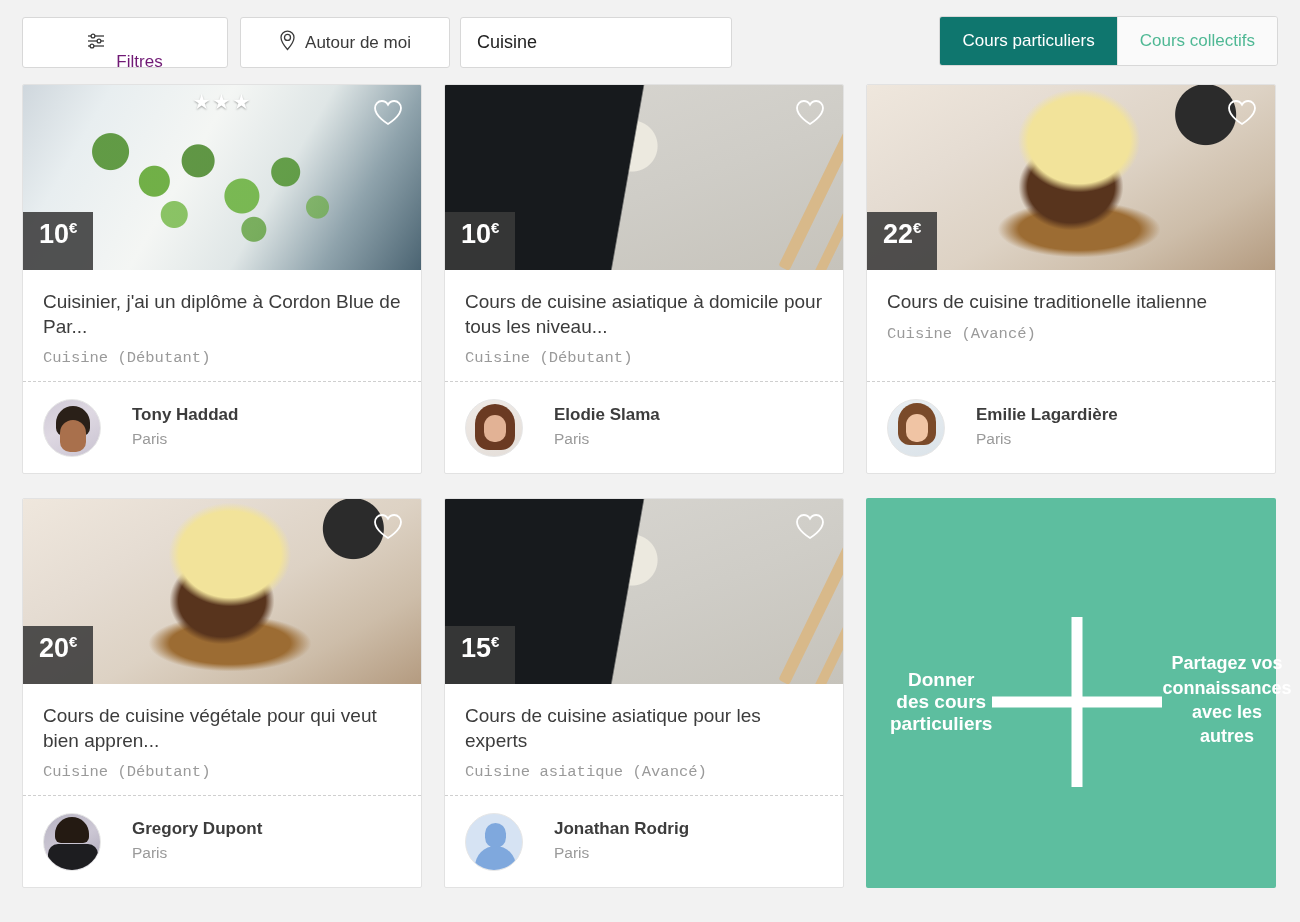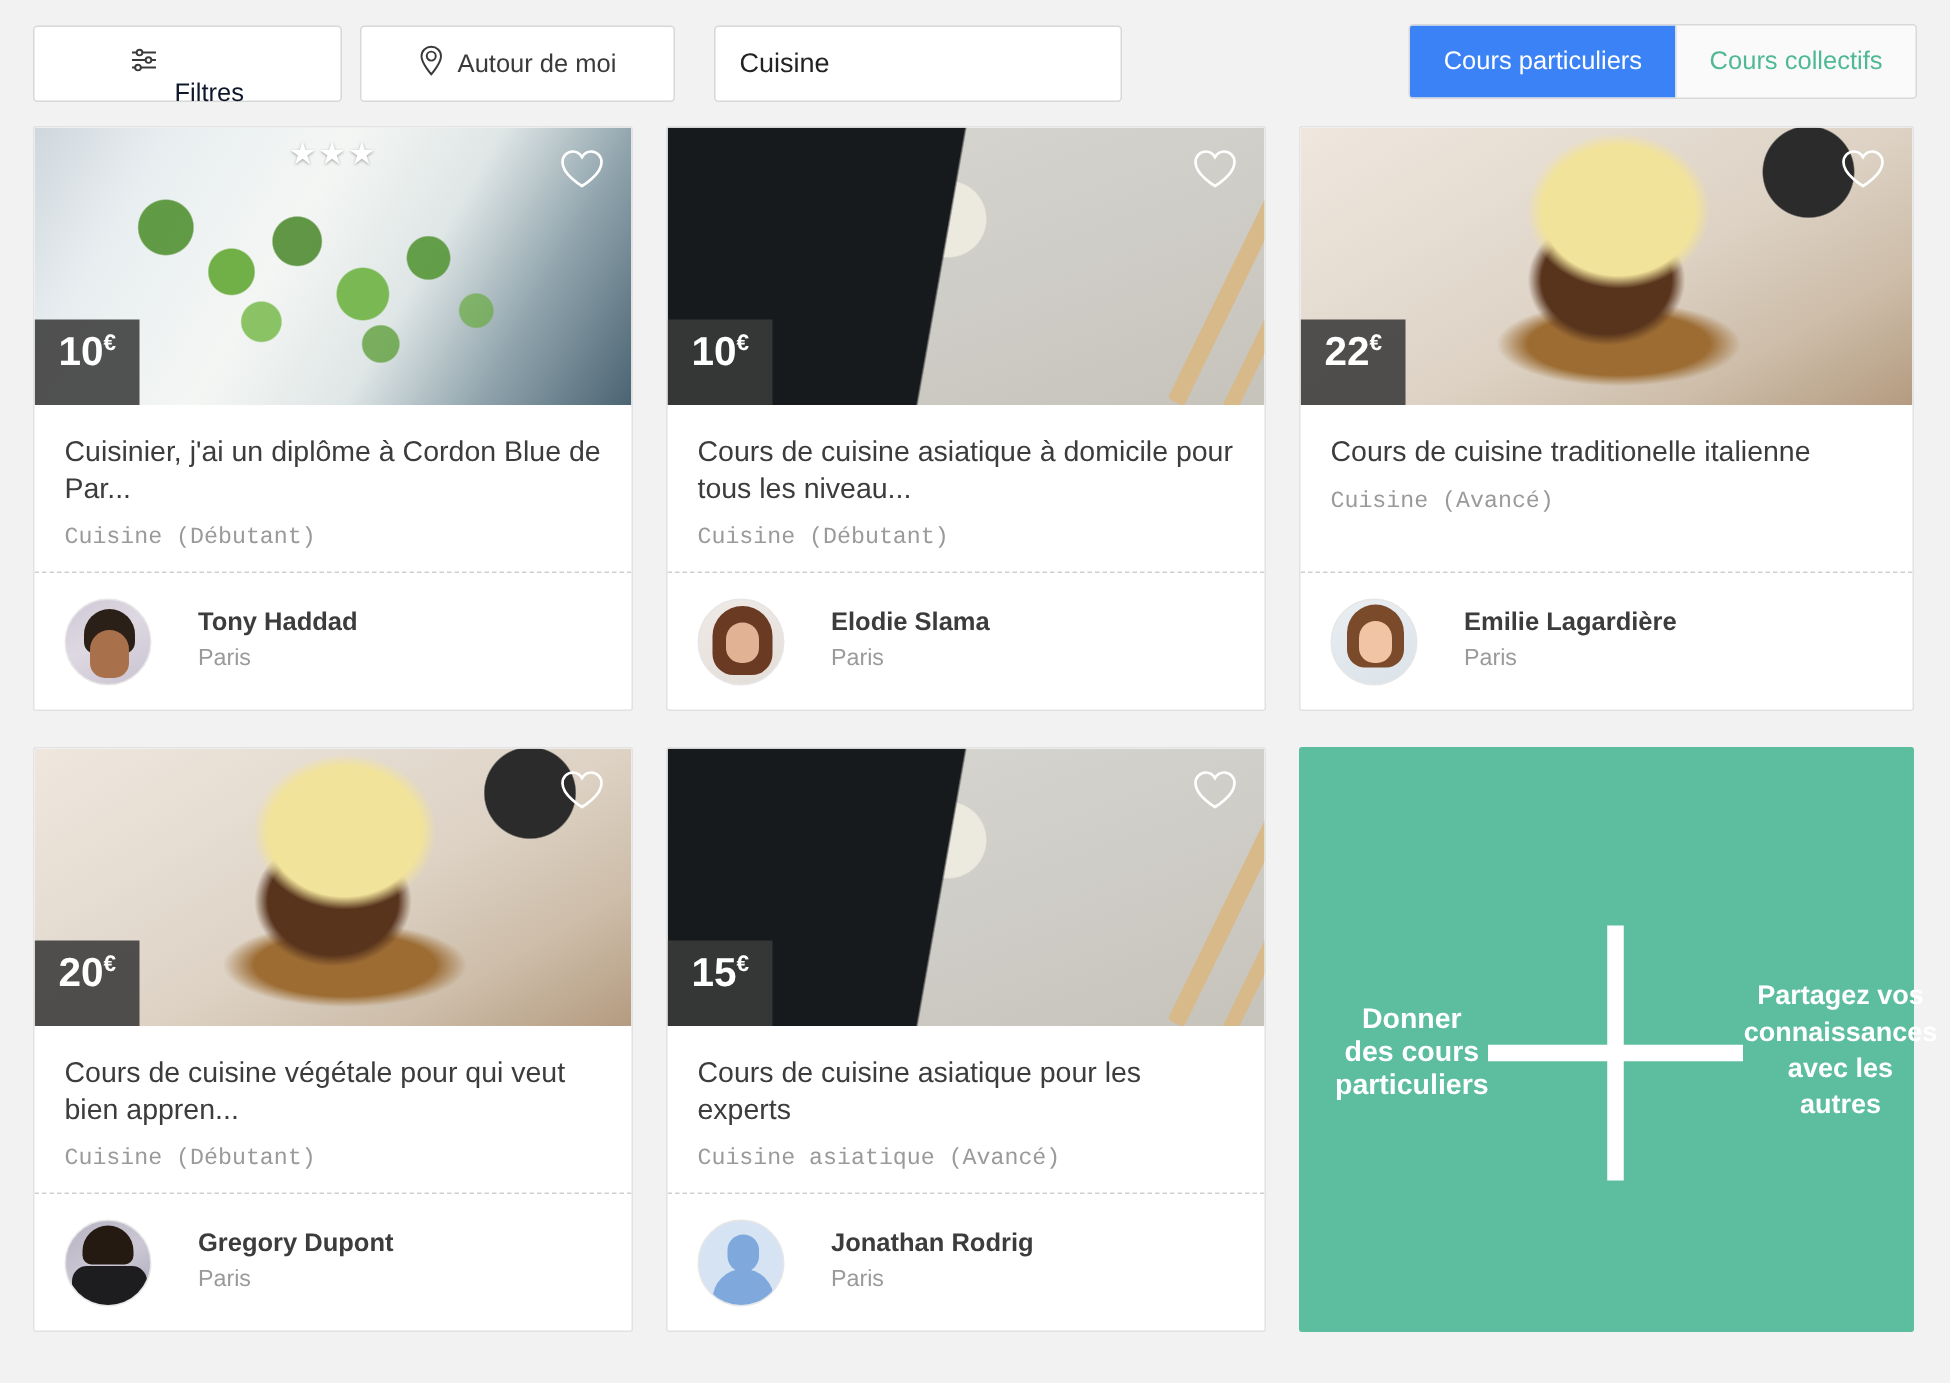--- a/index.html
+++ b/index.html
@@ -16,52 +16,52 @@
     width: 1300px; height: 84px;
     display: flex; align-items: flex-start;
   }
   .filterbtn {
     position: absolute; top: 17px; left: 22px;
     width: 206px; height: 51px;
     background: #fff; border: 1px solid #d8d8d8; border-radius: 3px;
     display: flex; align-items: center; justify-content: center;
     gap: 10px; cursor: pointer;
   }
-  .filterbtn .lbl { font-size: 17px; color: #0f172a; margin-top: 38px; }
+  .filterbtn .lbl { font-size: 17px; color: #701a75; margin-top: 38px; }
   .nearbtn {
     position: absolute; top: 17px; left: 240px;
     width: 210px; height: 51px;
     background: #fff; border: 1px solid #d8d8d8; border-radius: 3px;
     display: flex; align-items: center; justify-content: center;
     gap: 9px; cursor: pointer;
   }
   .nearbtn .lbl { font-size: 17px; color: #3a3a3a; }
   .searchbox {
-    position: absolute; top: 17px; left: 476px;
+    position: absolute; top: 17px; left: 460px;
     width: 272px; height: 51px;
     background: #fff; border: 1px solid #d8d8d8; border-radius: 3px;
     display: flex; align-items: center; padding: 0 16px;
   }
   .searchbox input {
     border: 0; outline: 0; width: 100%;
     font-family: "Liberation Sans", sans-serif;
     font-size: 18px; color: #222; background: transparent;
   }
 
   .toggle {
     position: absolute; top: 16px; right: 22px;
     height: 50px; display: flex;
     border-radius: 3px; overflow: hidden;
     border: 1px solid #d8d8d8;
   }
   .toggle .seg {
     display: flex; align-items: center; justify-content: center;
     padding: 0 22px; font-size: 17px; cursor: pointer; height: 100%;
   }
-  .toggle .seg.active { background: #3b82f6; color: #fff; }
+  .toggle .seg.active { background: #0f766e; color: #fff; }
   .toggle .seg.inactive { background: #fafafa; color: #4fb894; border-left: 1px solid #e3e3e3; }
 
   
   .grid {
     position: absolute; left: 22px; top: 84px;
     width: 1256px;
     display: grid;
     grid-template-columns: 400px 400px 410px;
     grid-column-gap: 22px;
     grid-row-gap: 24px;

